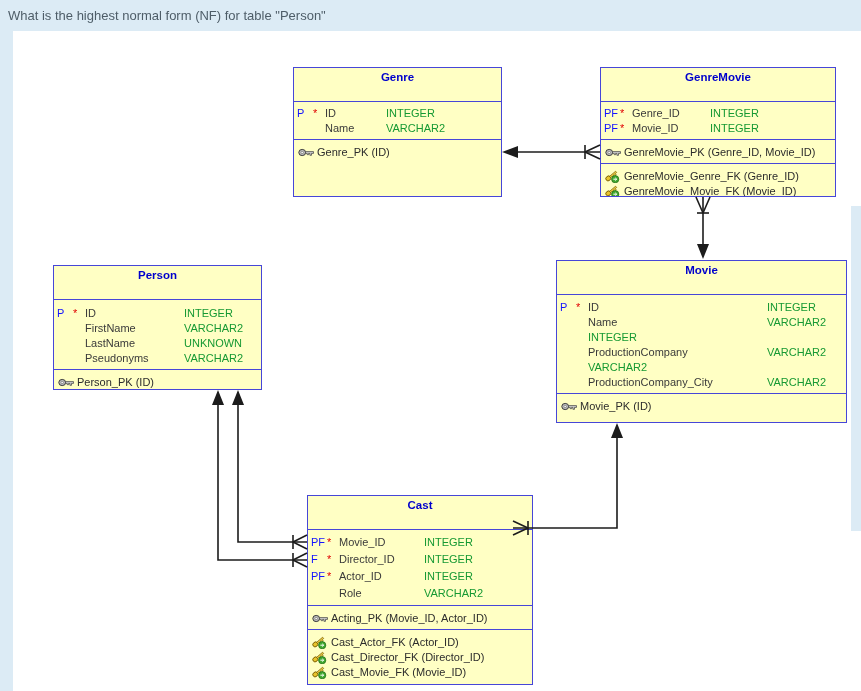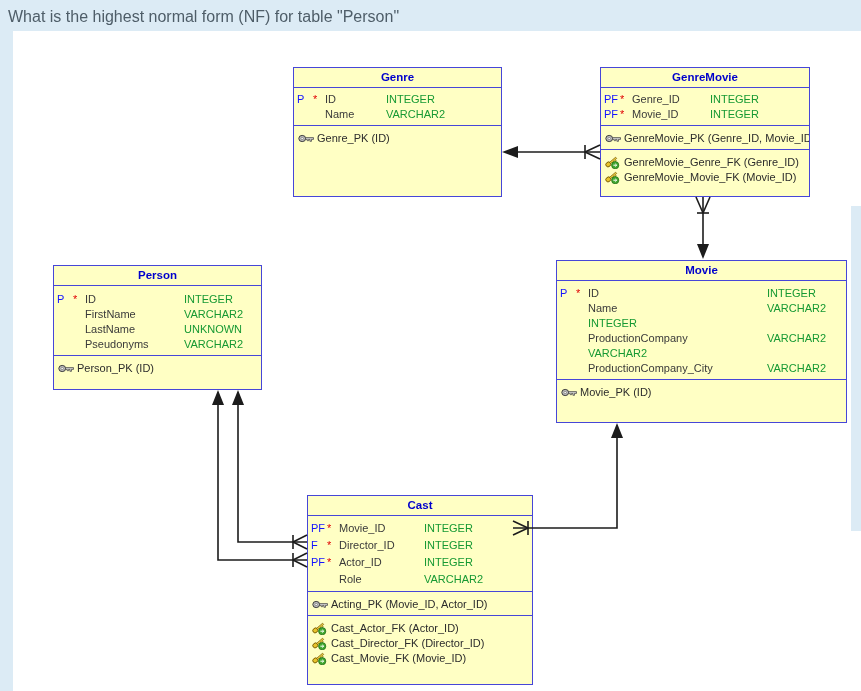--- a/index.html
+++ b/index.html
@@ -5,21 +5,21 @@
   * { margin:0; padding:0; box-sizing:border-box; }
   html,body { width:861px; height:691px; overflow:hidden; }
   body {
     position:relative;
     background:#dcebf5;
     font-family:"Liberation Sans", sans-serif;
   }
   .question-bar {
     position:absolute; left:0; top:0; width:861px; height:31px;
     padding:8px 0 0 8px;
-    font-size:16px; color:#4e5d68;
+    font-size:13px; color:#4e5d68;
   }
   .content-panel {
     position:absolute; left:13px; top:31px; width:848px; height:660px;
     background:#ffffff;
   }
   .right-strip {
     position:absolute; left:851px; top:206px; width:10px; height:325px;
     background:#dcebf5;
   }
   
@@ -28,42 +28,42 @@
     background:#ffffc4;
     border:1.5px solid #4646d8;
     display:flex; flex-direction:column;
     font-size:11px; color:#3a3a3a;
     overflow:hidden;
   }
   .erd-header {
     flex:0 0 auto;
     text-align:center; font-weight:bold; color:#0000cc; font-size:11.5px;
     border-bottom:1.5px solid #4646d8;
-    padding:3px 0 4px;
+    padding:3px 0 18px;
   }
   .cols { flex:0 0 auto; padding:4px 0 3px; }
   .col-row { display:flex; height:15px; line-height:15px; padding-left:3px; white-space:nowrap; }
   .tall .col-row { height:17px; line-height:17px; }
   .marker { flex:0 0 16px; color:#1414ff; }
   .star { flex:0 0 12px; color:#e00000; }
   .cname { flex:0 0 auto; width:var(--namew); color:#3a3a3a; }
   .ctype { color:#169933; }
   .keysec {
     border-top:1.5px solid #4646d8;
     padding:5px 0 3px;
   }
   .keysec.grow { flex:1 1 auto; }
   .key-row {
     display:flex; height:15px; line-height:15px;
     padding-left:4px; white-space:nowrap; overflow:hidden; color:#2c2c2c;
   }
   .kicon { flex:0 0 19px; display:inline-flex; align-items:center; }
   
   #t-genre      { left:293px; top:67px;  width:209px; height:130px; --namew:61px; }
-  #t-genremovie { left:600px; top:67px;  width:210px; height:130px; --namew:78px; }
+  #t-genremovie { left:600px; top:67px;  width:236px; height:130px; --namew:78px; }
   #t-person     { left:53px;  top:265px; width:209px; height:125px; --namew:99px; }
   #t-movie      { left:556px; top:260px; width:291px; height:163px; --namew:179px; }
   #t-cast       { left:307px; top:495px; width:226px; height:190px; --namew:85px; }
   #t-person .cols { padding-top:6px; }
   #t-movie .cols { padding-top:5px; }
   .overlay {
     position:absolute; left:0; top:0;
     pointer-events:none;
   }
 </style>

